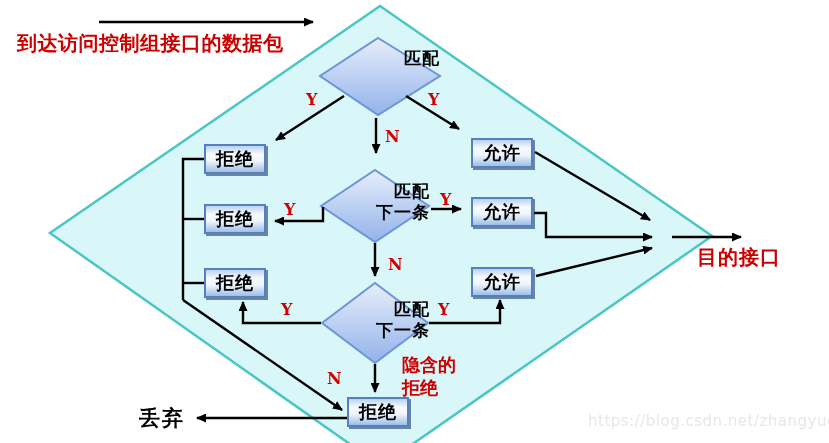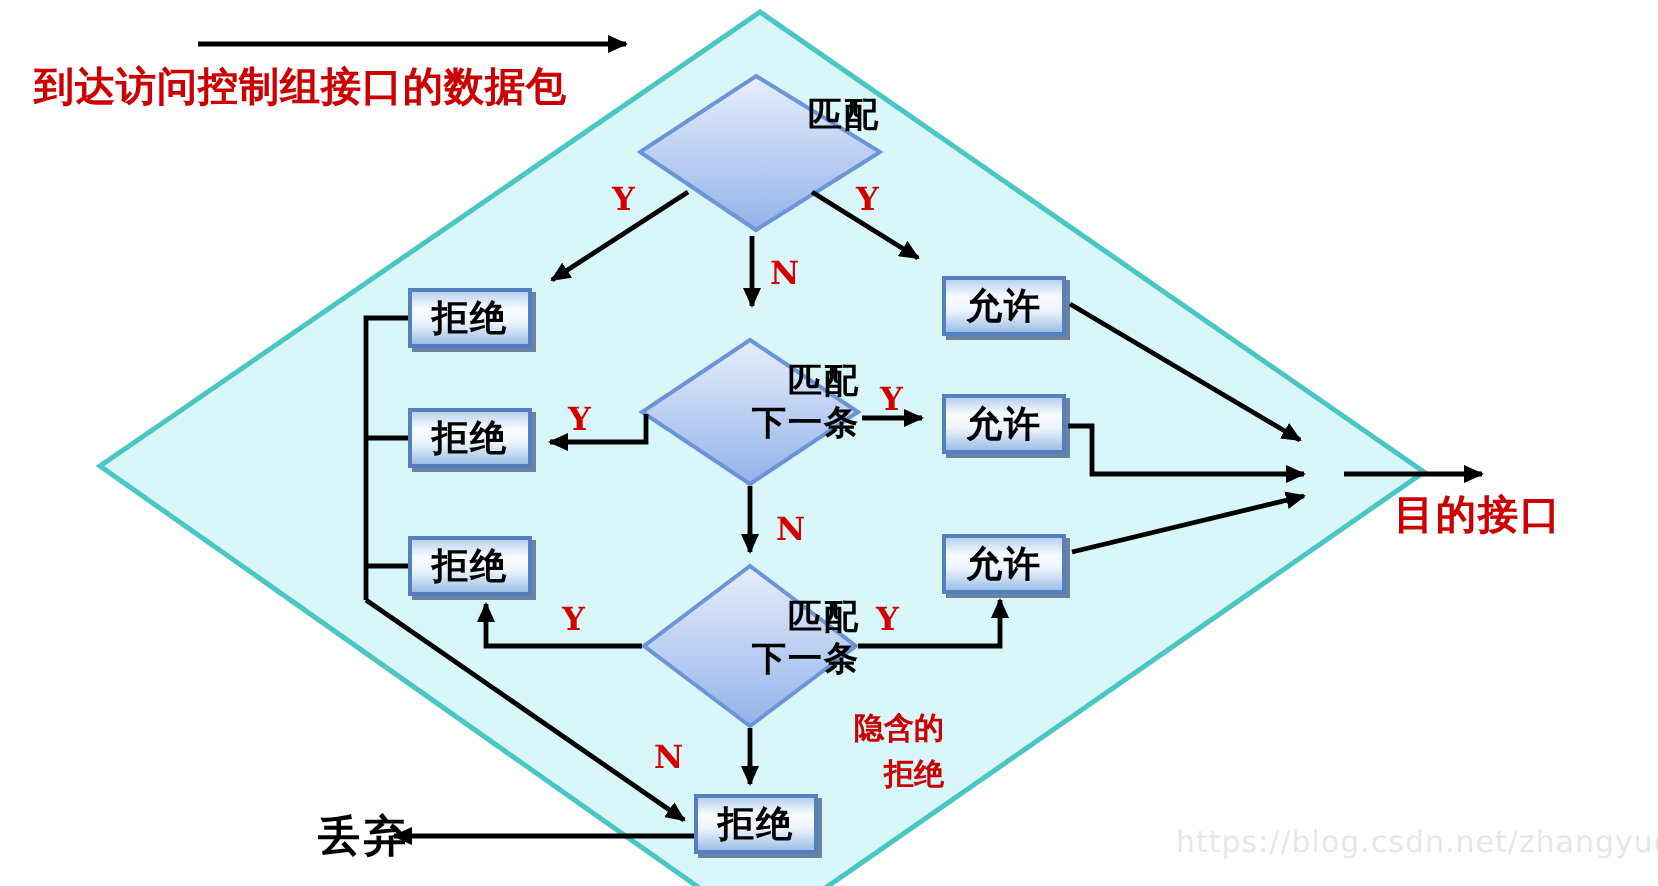--- a/index.html
+++ b/index.html
@@ -24,23 +24,23 @@
   }
   .diamond-label span{display:block;}
   .yn{
     position:absolute;z-index:4;
     font-family:"DejaVu Serif","Liberation Serif",serif;
     font-size:16px;font-weight:bold;color:#d40000;
   }
   .red-note{position:absolute;z-index:4;color:#cc0000;font-weight:bold;}
   #arrival-label{left:17px;top:30px;font-size:20px;letter-spacing:0.5px;}
   #destination-label{left:697px;top:244px;font-size:20px;letter-spacing:1px;}
-  #implicit-deny{left:402px;top:353px;width:70px;text-align:right;font-size:15px;line-height:23px;}
+  #implicit-deny{left:402px;top:353px;width:70px;text-align:left;font-size:18px;line-height:23px;}
   #implicit-deny span{display:block;}
-  #discard-label{position:absolute;z-index:4;left:139px;top:404px;font-size:21px;font-weight:bold;color:#000;letter-spacing:2px;margin-left:20px;}
+  #discard-label{position:absolute;z-index:4;left:139px;top:404px;font-size:21px;font-weight:bold;color:#000;letter-spacing:2px;}
   #watermark{position:absolute;z-index:5;left:588px;top:412px;font-size:15px;color:#e7e7ea;letter-spacing:0.5px;}
 </style>
 </head>
 <body>
 
 <div id="stage">
 
   <svg id="arrows-svg" width="829" height="443" viewBox="0 0 829 443">
     <defs>
       <marker id="ah" markerUnits="userSpaceOnUse" markerWidth="11" markerHeight="9" refX="9" refY="4.5" orient="auto">

